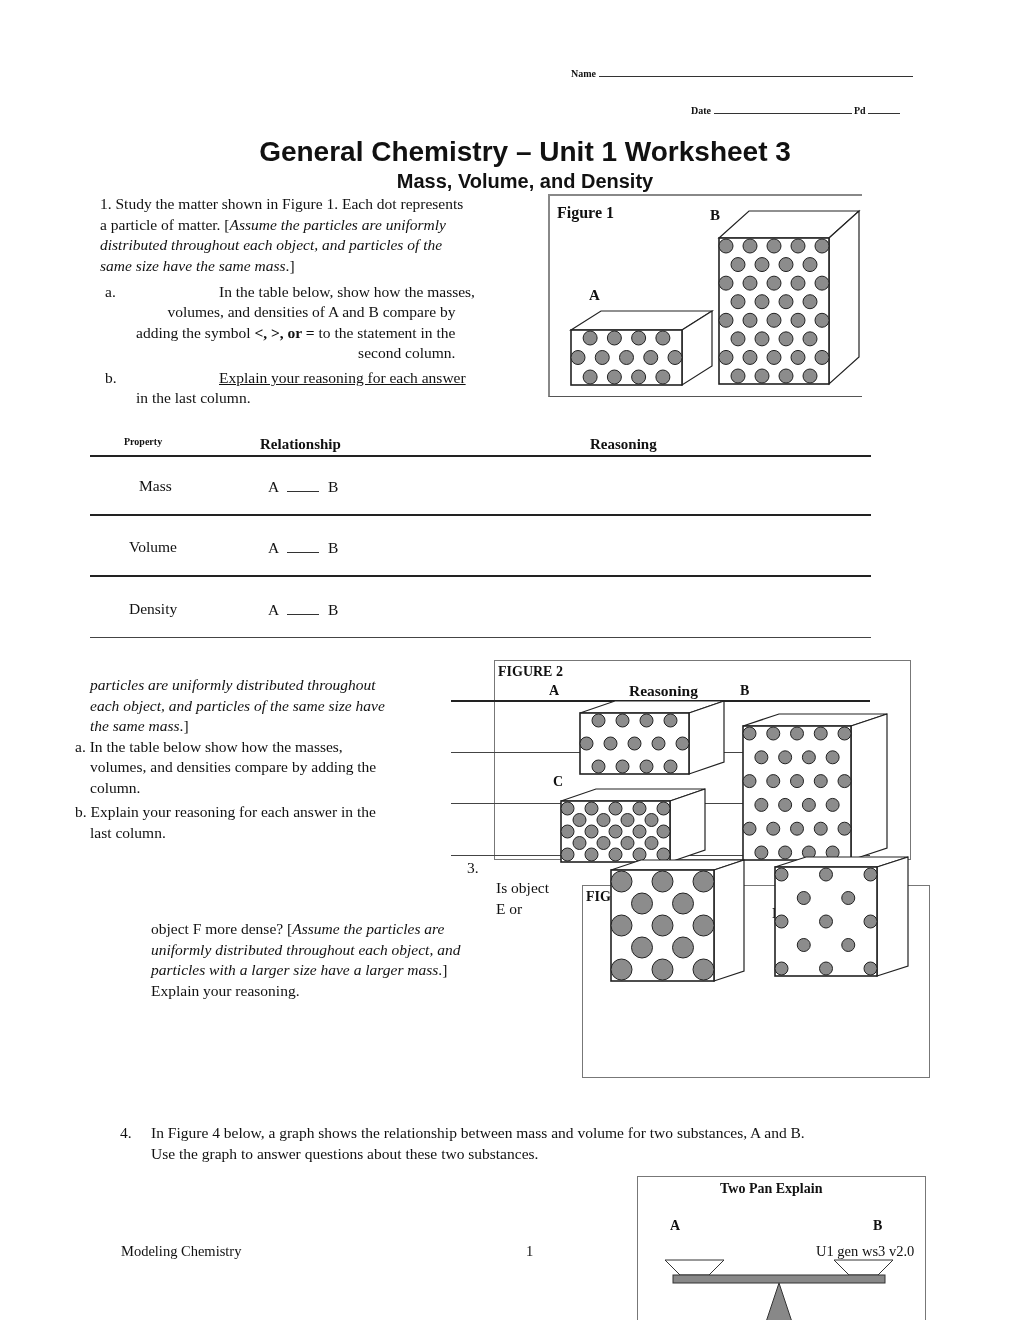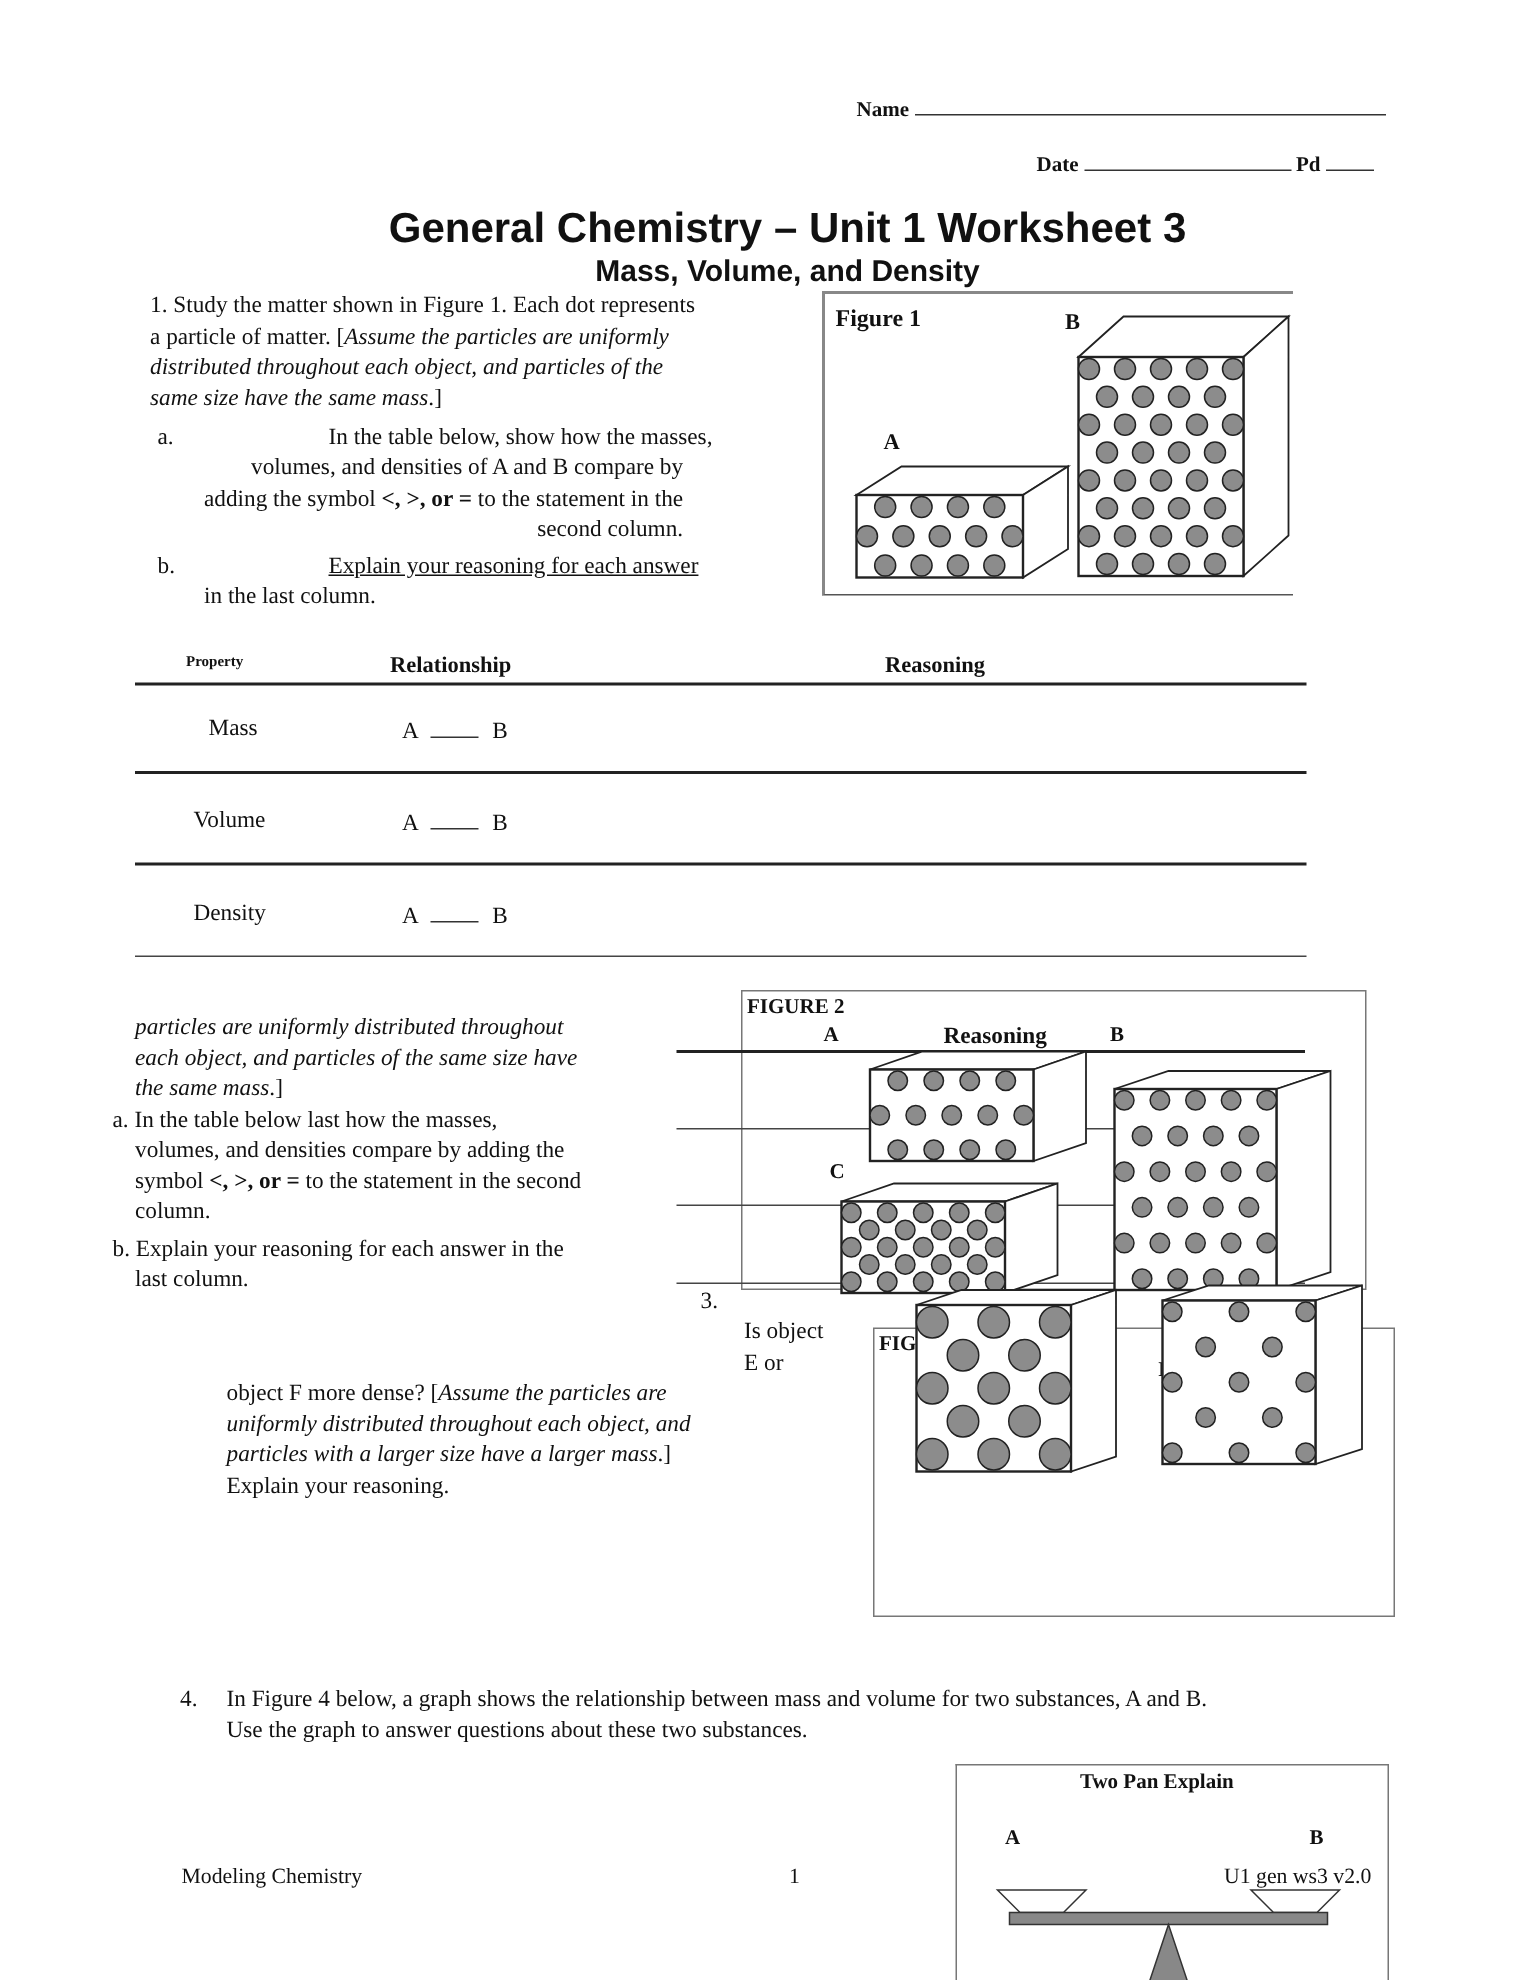--- a/index.html
+++ b/index.html
@@ -3,21 +3,21 @@
 <meta charset="utf-8">
 <style>
   html,body{margin:0;padding:0;background:#fff;}
   body{width:1020px;height:1320px;position:relative;overflow:hidden;font-family:"Liberation Serif",serif;color:#111;}
   .abs{position:absolute;}
   .serif{font-family:"Liberation Serif",serif;}
   .sans{font-family:"Liberation Sans",sans-serif;}
   .b{font-weight:bold;}
   .i{font-style:italic;}
   .t15{font-size:15.5px;line-height:20.5px;}
-  .hdr{font-size:14px;font-weight:bold;}
+  .hdr{font-size:10px;font-weight:bold;}
   .blank{display:inline-block;border-bottom:1.4px solid #333;height:14px;vertical-align:baseline;}
   #title{left:0;width:1050px;top:136px;text-align:center;font-size:28px;font-weight:bold;}
   #subtitle{left:0;width:1050px;top:170px;text-align:center;font-size:20px;font-weight:bold;}
   .para{white-space:nowrap;}
   .hline{position:absolute;height:0;border-top:2px solid #222;}
   .hline.thin{border-top:1px solid #444;}
   .cell{position:absolute;font-size:15.5px;}
   .box{position:absolute;border:1px solid #777;}
   svg{position:absolute;overflow:visible;}
 </style>
@@ -133,23 +133,22 @@
 
   <div class="cell" style="left:39px;top:164px;">Density</div>
   <div class="cell" style="left:178px;top:164px;"><span>A</span> <span class="blank" style="width:32px;margin:0 5px;"></span> <span>B</span></div>
   <div class="hline thin" style="left:0;top:201px;width:781px;"></div>
 </div>
 
 <div class="abs t15 para" style="left:75px;top:662px;">
   <div class="i" style="padding-left:15px;margin-top:13px;">particles are uniformly distributed throughout</div>
   <div class="i" style="padding-left:15px;">each object, and particles of the same size have</div>
   <div style="padding-left:15px;"><span class="i">the same mass</span><span>.]</span></div>
-  <div>a.  In the table below last how the masses,</div>
+  <div>a.  In the table below show how the masses,</div>
   <div style="padding-left:15px;">volumes, and densities compare by adding the</div>
-  <div style="padding-left:15px;"><span>symbol </span><span class="b">&lt;, &gt;, or =</span><span> to the statement in the second</span></div>
   <div style="padding-left:15px;">column.</div>
   <div style="margin-top:4px;"> b. Explain your reasoning for each answer in the</div>
   <div style="padding-left:15px;">last column.</div>
 </div>
 
 <div class="box" style="left:494px;top:660px;width:415px;height:198px;"></div>
 <div class="abs b" style="left:498px;top:664px;font-size:14px;">FIGURE 2</div>
 <div class="abs b" style="left:549px;top:683px;font-size:14px;">A</div>
 <div class="abs b" style="left:629px;top:682px;font-size:15.5px;">Reasoning</div>
 <div class="abs b" style="left:740px;top:683px;font-size:14px;">B</div>

